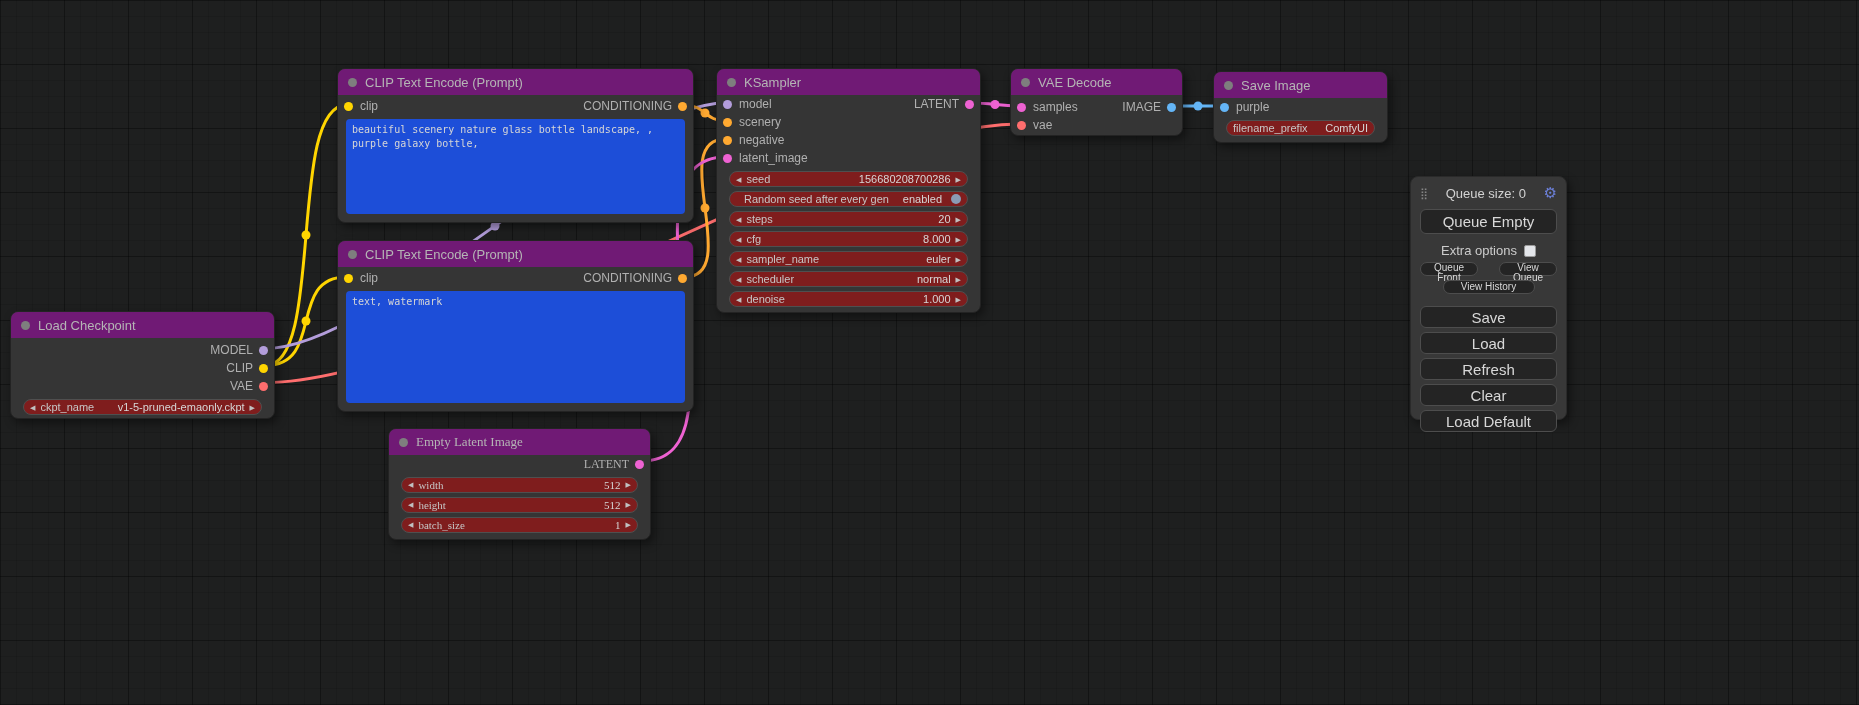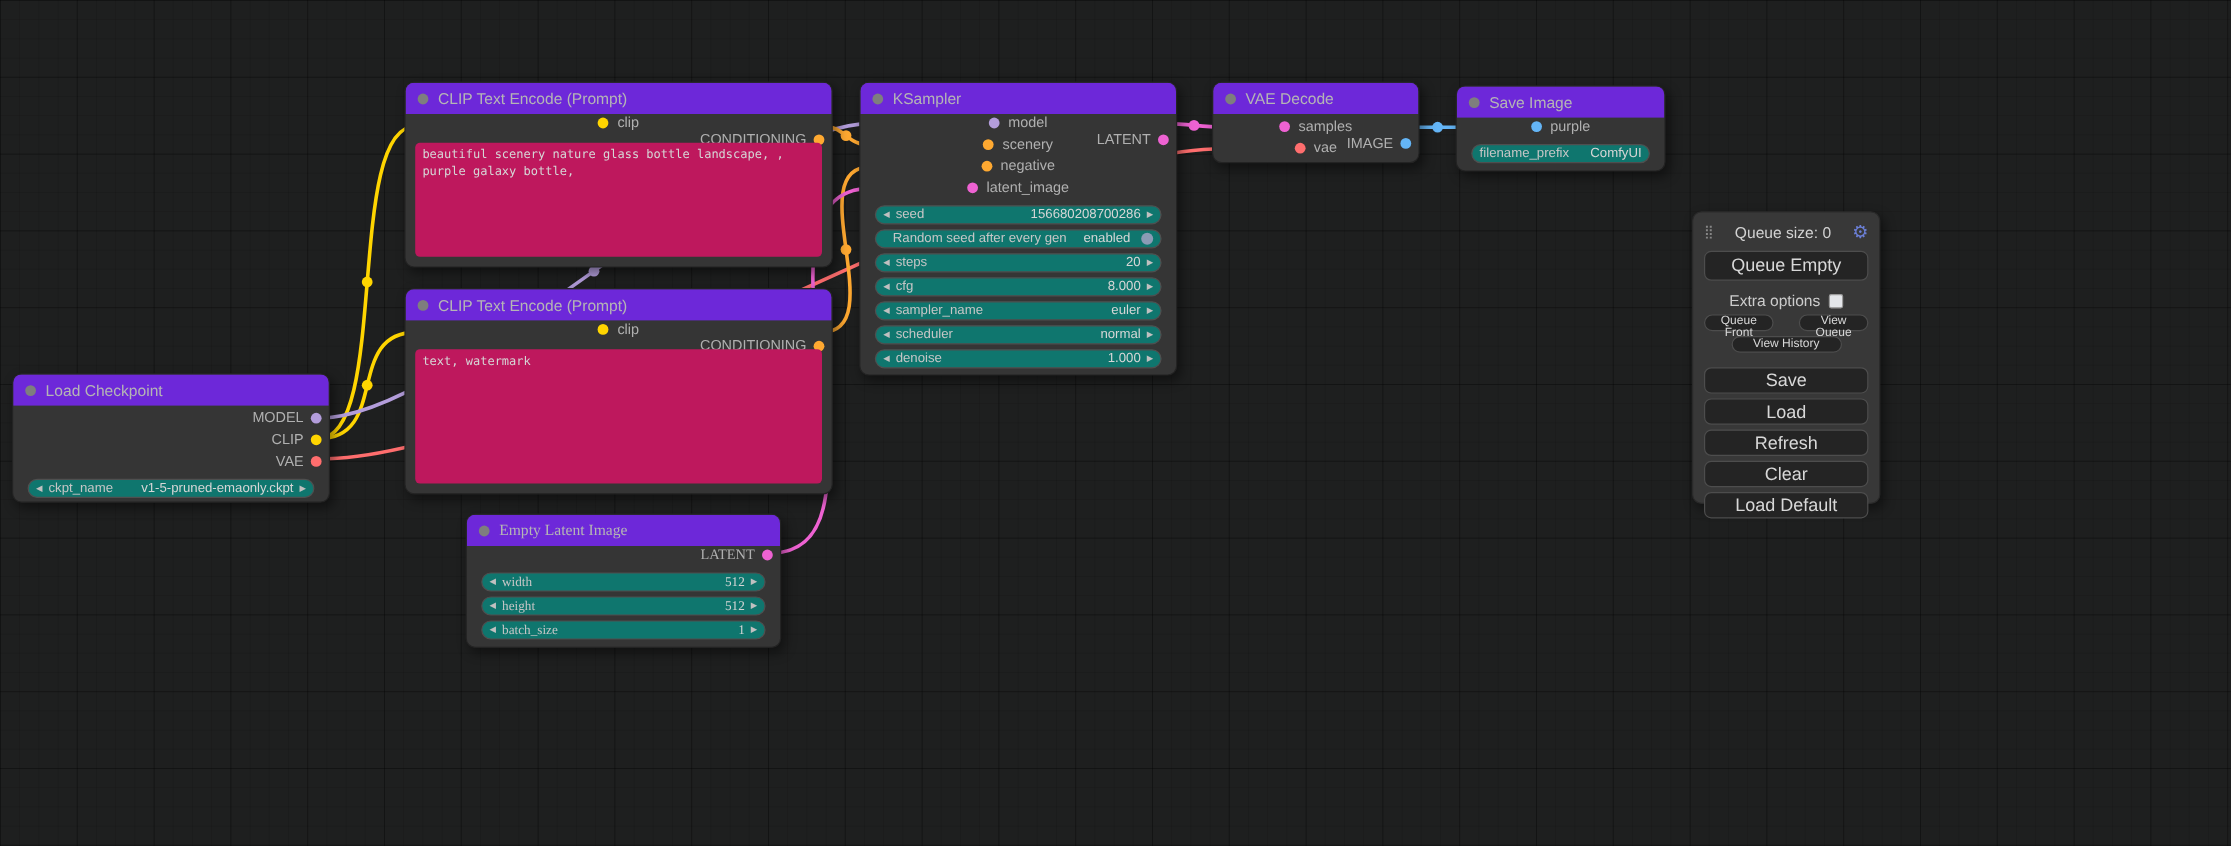--- a/index.html
+++ b/index.html
@@ -17,40 +17,40 @@
   }
   #wires{position:absolute;left:0;top:0;z-index:1;}
   #wires path{fill:none;stroke-width:3;stroke-linecap:round;}
 
   .node{
     position:absolute;z-index:2;background:#353535;border:1px solid #232323;
     border-radius:8px;overflow:hidden;box-shadow:3px 4px 10px rgba(0,0,0,.45);
   }
   .ntitle{
     height:26px;display:flex;align-items:center;gap:8px;padding:0 10px;
-    background:#6d28d9;font-size:13px;color:#b5b5b5;white-space:nowrap;
+    background:#701a75;font-size:13px;color:#b5b5b5;white-space:nowrap;
   }
   .tdot{width:9px;height:9px;border-radius:50%;flex:none;}
   .slots{padding-top:3px;}
-  .srow{display:flex;align-items:center;height:18px;padding:0 6px;font-size:12px;color:#b0b0b0;white-space:nowrap;flex-direction:column;}
+  .srow{display:flex;align-items:center;height:18px;padding:0 6px;font-size:12px;color:#b0b0b0;white-space:nowrap;}
   .srow.tall{height:22px;}
   .in{display:flex;align-items:center;gap:7px;}
   .out{display:flex;align-items:center;gap:6px;margin-left:auto;}
   .port{width:9px;height:9px;border-radius:50%;flex:none;}
   .widget{
-    height:16px;margin:4px 12px;background:#0f766e;border:1px solid #4f4f4f;
+    height:16px;margin:4px 12px;background:#7f1d1d;border:1px solid #4f4f4f;
     border-radius:9px;display:flex;align-items:center;padding:0 6px;gap:5px;
     font-size:11px;color:#c6c6c6;white-space:nowrap;
   }
   .widget .val{margin-left:auto;color:#d6d6d6;}
   .arrow{font-size:7px;color:#c0c0c0;line-height:1;flex:none;}
   .toggle-dot{width:10px;height:10px;border-radius:50%;flex:none;margin-left:4px;}
   .prompt{
     position:absolute;left:8px;right:8px;top:50px;bottom:8px;
-    background:#be185d;border-radius:4px;padding:4px 6px;
+    background:#1d4ed8;border-radius:4px;padding:4px 6px;
     font-family:"DejaVu Sans Mono",monospace;font-size:10px;line-height:1.4;
     color:#d6d6d6;white-space:pre-wrap;word-break:break-word;
   }
 
   #queue-panel{
     position:absolute;left:1410px;top:176px;width:157px;height:244px;z-index:3;
     background:#383838;border:1px solid #2a2a2a;border-radius:8px;
     padding:6px 9px 8px 9px;box-shadow:3px 4px 10px rgba(0,0,0,.45);
   }
   .qheader{display:flex;align-items:center;justify-content:space-between;height:20px;}

